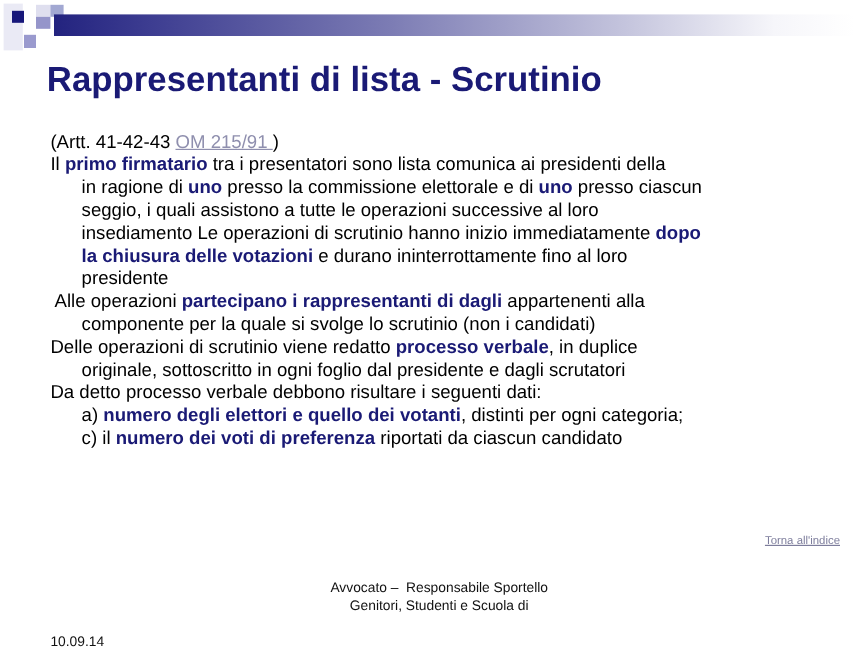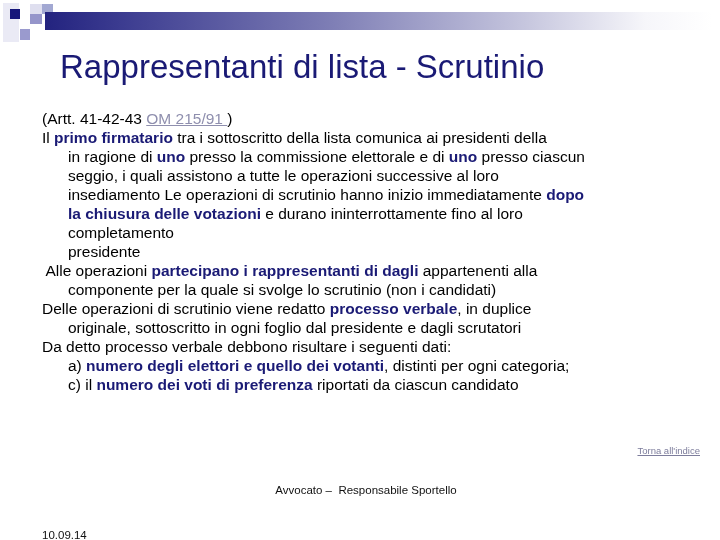--- a/index.html
+++ b/index.html
@@ -18,22 +18,22 @@
   .sq-dark{left:10px;top:9px;width:10px;height:10px;background:#17177a;}
   .sq-pale{left:30px;top:4px;width:12px;height:10px;background:#dfdfef;}
   .sq-blue{left:42px;top:4px;width:11px;height:10px;background:#a2a8d2;}
   .sq-med1{left:30px;top:14px;width:12px;height:10px;background:#9595ca;}
   .sq-med2{left:20px;top:29px;width:10px;height:11px;background:#9a9ace;}
   .grad-bar{
     left:45px;top:12px;width:667px;height:18px;
     background:linear-gradient(90deg,#23237f 0%,#3d3d91 12%,#7c7cb4 42%,#c6c6de 72%,#f6f6fa 90%,#ffffff 100%);
   }
   .title{
-    position:absolute;left:60px;top:50px;
-    font-size:33px;font-weight:normal;color:var(--navy);
+    position:absolute;left:39px;top:50px;
+    font-size:29px;font-weight:bold;color:var(--navy);
     white-space:nowrap;line-height:34px;
   }
   .body-text{
     position:absolute;left:42px;top:109px;width:668px;
     font-size:15.5px;line-height:19px;color:#000000;
   }
   .line{white-space:pre;}
   .line.indent{padding-left:26px;}
   .seg-n{color:#000000;}
   .seg-b{font-weight:bold;color:var(--navy);}
@@ -63,37 +63,37 @@
   <div class="sq sq-pale"></div>
   <div class="sq sq-blue"></div>
   <div class="sq sq-med1"></div>
   <div class="sq sq-med2"></div>
   <div class="sq grad-bar"></div>
 
   <div class="title">Rappresentanti di lista - Scrutinio</div>
 
   <div class="body-text">
       <div class="line"><span class="seg-n">(Artt. 41-42-43 </span><span class="seg-l">OM 215/91 </span><span class="seg-n">)</span></div>
-      <div class="line"><span class="seg-n">Il </span><span class="seg-b">primo firmatario</span><span class="seg-n"> tra i sottoscritto della lista comunica ai presidenti della</span></div>
+      <div class="line"><span class="seg-n">Il </span><span class="seg-b">primo firmatario</span><span class="seg-n"> tra i presentatori sono lista comunica ai presidenti della</span></div>
       <div class="line indent"><span class="seg-n">in ragione di </span><span class="seg-b">uno</span><span class="seg-n"> presso la commissione elettorale e di </span><span class="seg-b">uno</span><span class="seg-n"> presso ciascun</span></div>
       <div class="line indent"><span class="seg-n">seggio, i quali assistono a tutte le operazioni successive al loro</span></div>
       <div class="line indent"><span class="seg-n">insediamento Le operazioni di scrutinio hanno inizio immediatamente </span><span class="seg-b">dopo</span></div>
       <div class="line indent"><span class="seg-b">la chiusura delle votazioni</span><span class="seg-n"> e durano ininterrottamente fino al loro</span></div>
-      <div class="line indent"><span class="seg-n">completamento</span></div>
       <div class="line indent"><span class="seg-n">presidente</span></div>
       <div class="line"><span class="seg-n"> Alle operazioni </span><span class="seg-b">partecipano i rappresentanti di dagli</span><span class="seg-n"> appartenenti alla</span></div>
       <div class="line indent"><span class="seg-n">componente per la quale si svolge lo scrutinio (non i candidati)</span></div>
       <div class="line"><span class="seg-n">Delle operazioni di scrutinio viene redatto </span><span class="seg-b">processo verbale</span><span class="seg-n">, in duplice</span></div>
       <div class="line indent"><span class="seg-n">originale, sottoscritto in ogni foglio dal presidente e dagli scrutatori</span></div>
       <div class="line"><span class="seg-n">Da detto processo verbale debbono risultare i seguenti dati:</span></div>
       <div class="line indent"><span class="seg-n">a) </span><span class="seg-b">numero degli elettori e quello dei votanti</span><span class="seg-n">, distinti per ogni categoria;</span></div>
       <div class="line indent"><span class="seg-n">c) il </span><span class="seg-b">numero dei voti di preferenza</span><span class="seg-n"> riportati da ciascun candidato</span></div>
     </div>
 
   <a class="back-link">Torna all'indice</a>
 
   <div class="footer">
     <div class="footer-line">Avvocato –  Responsabile Sportello</div>
+    <div class="footer-line">Genitori, Studenti e Scuola di</div>
   </div>
 
   <div class="date">10.09.14</div>
 
 </div>
 
 </body></html>

